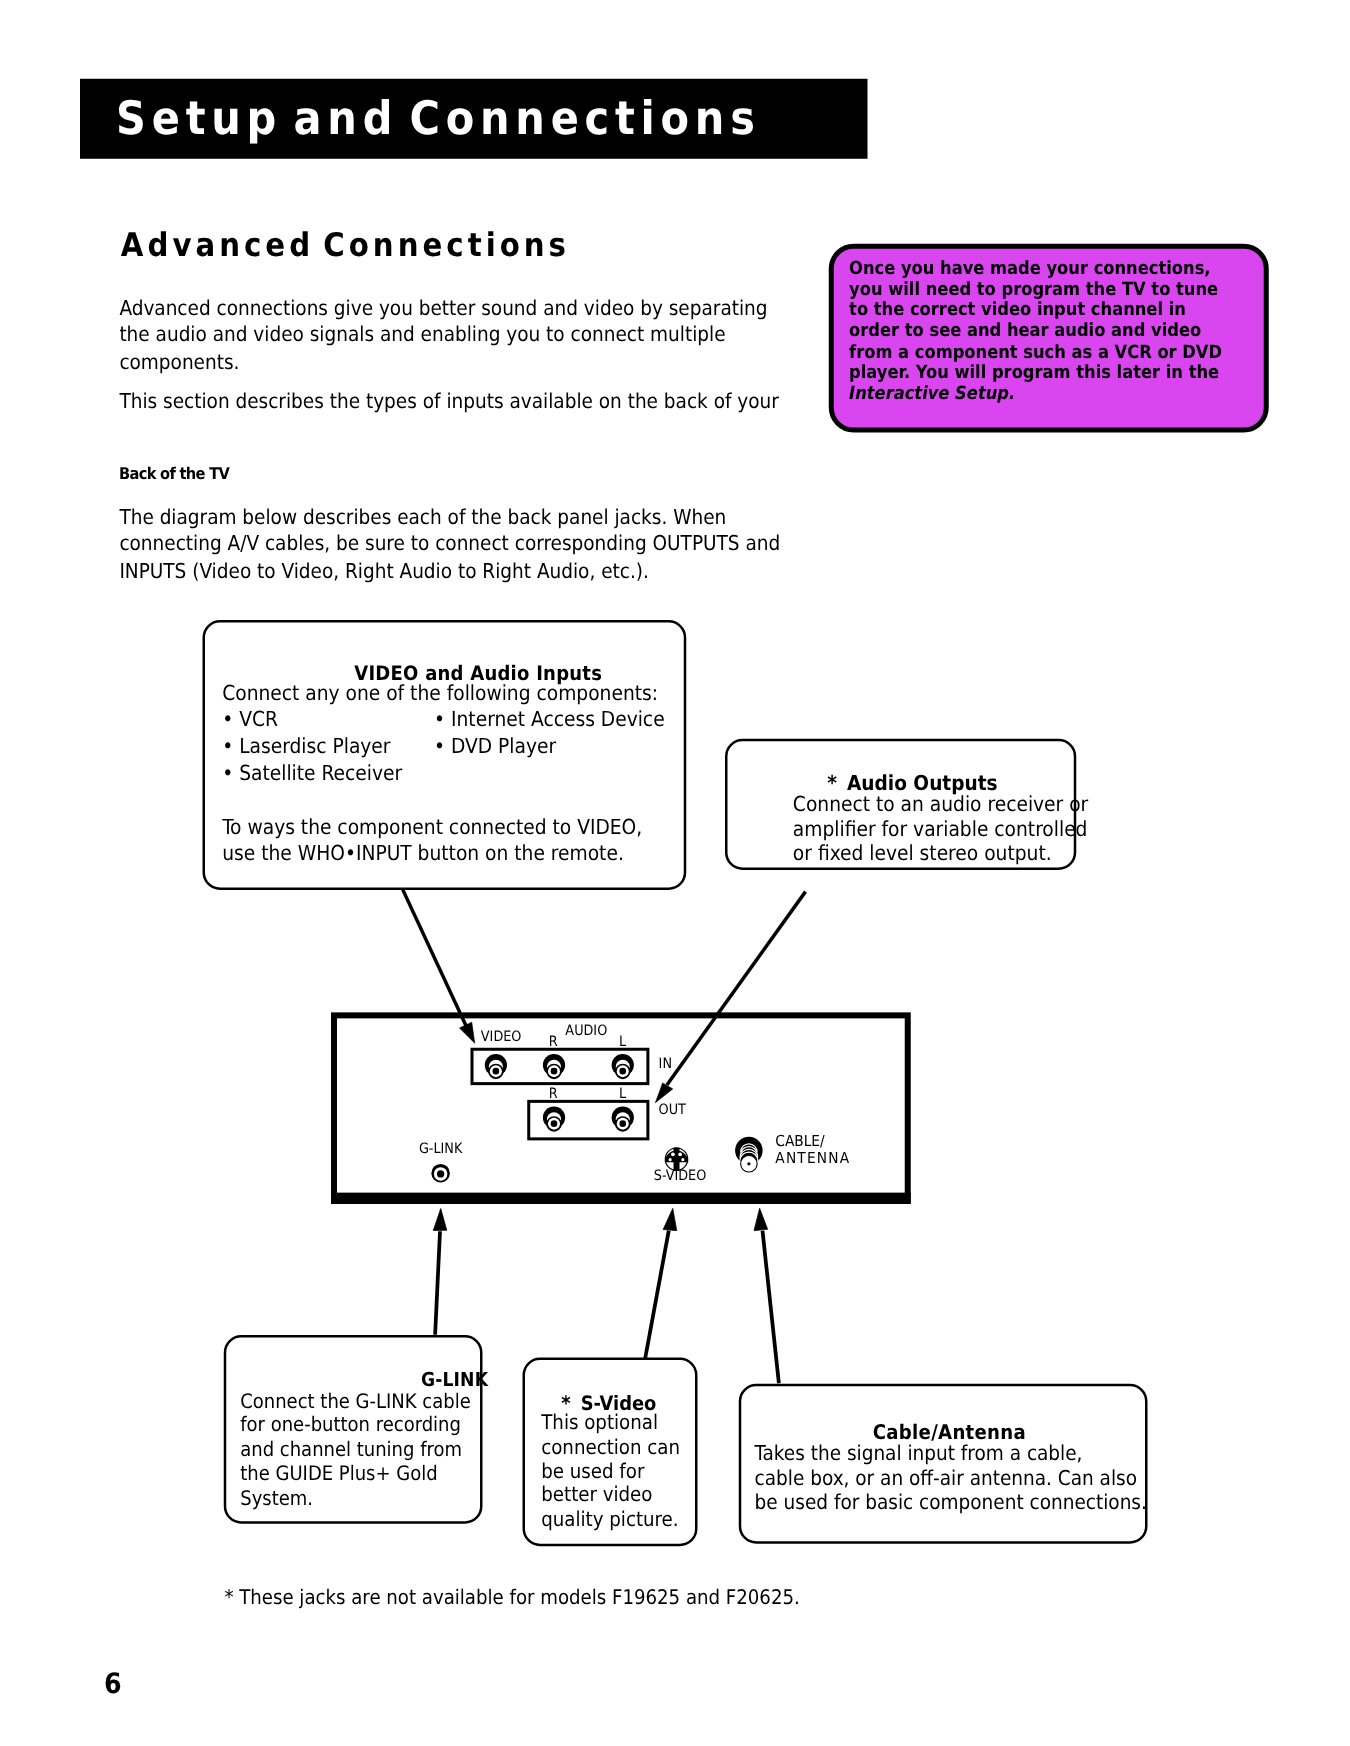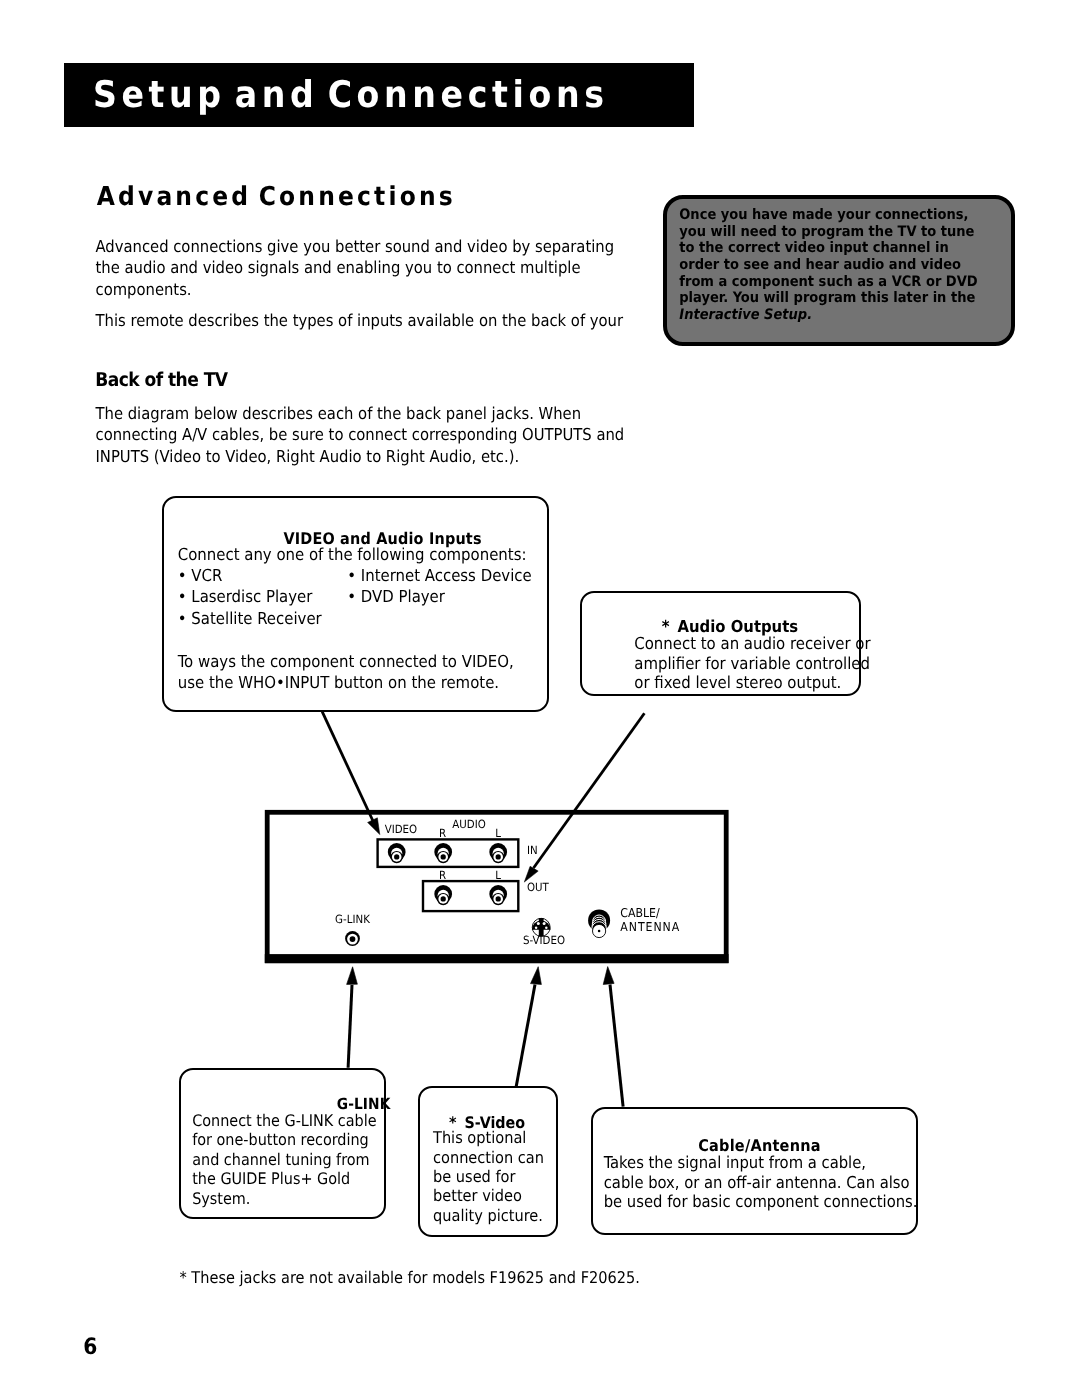--- a/index.html
+++ b/index.html
@@ -9,33 +9,33 @@
 
   
   .banner{position:absolute;left:63.6px;top:62.7px;width:630px;height:63.9px;background:#000;}
   .banner-text{position:absolute;left:29.3px;top:13.9px;
       color:#fff;font-weight:bold;font-size:36.9px;letter-spacing:4.62px;line-height:36px;word-spacing:-7px;
       white-space:pre;}
 
   
   .h-adv{position:absolute;left:96.7px;top:186px;margin:0;font-size:26px;font-weight:bold;
       letter-spacing:3.2px;word-spacing:-4px;white-space:pre;line-height:22px;}
-  .h-back{position:absolute;left:95.2px;top:369.9px;margin:0;font-size:19px;font-weight:bold;
+  .h-back{position:absolute;left:95.2px;top:369.9px;margin:0;font-size:13px;font-weight:bold;
       letter-spacing:-0.54px;line-height:20px;white-space:pre;}
 
   
   .body{font-size:16.45px;line-height:21.3px;margin:0;white-space:pre;}
   .ln{white-space:pre;}
   .p1{position:absolute;left:95.5px;top:236px;}
   .p2{position:absolute;left:95.5px;top:309.7px;}
   .p3{position:absolute;left:95.5px;top:403px;}
 
   
   .callout{position:absolute;left:662.9px;top:195.3px;width:352.5px;height:150.8px;
-      border:4.2px solid #000;border-radius:20px;box-sizing:border-box;z-index:4;background:#737373;}
+      border:4.2px solid #000;border-radius:20px;box-sizing:border-box;z-index:4;background:#d946ef;}
   .callout-text{position:absolute;left:12.4px;top:7.9px;margin:0;
       font-size:14.5px;font-weight:bold;line-height:16.6px;white-space:pre;}
   .callout-text i{font-style:italic;display:block;}
 
   
   .rbox{position:absolute;border:2.0px solid #000;border-radius:14px;box-sizing:border-box;background:#fff;z-index:4;}
   .box-title{position:absolute;text-align:right;font-weight:bold;font-size:16px;
       letter-spacing:0.2px;white-space:pre;left:0;right:0;line-height:16px;margin-top:14px;}
   .box-body{position:absolute;font-size:16.6px;line-height:21.4px;white-space:pre;}
   .star{font-weight:bold;}
@@ -79,21 +79,21 @@
 </style>
 </head>
 <body>
 
 <div class="banner">
   <span class="banner-text">Setup and Connections</span>
 </div>
 
 <h2 class="h-adv">Advanced Connections</h2>
 <div class="body p1"><div class="ln">Advanced connections give you better sound and video by separating</div><div class="ln">the audio and video signals and enabling you to connect multiple</div><div class="ln">components.</div></div>
-<div class="body p2"><div class="ln">This remote describes the types of inputs available on the back of your</div></div>
+<div class="body p2"><div class="ln">This section describes the types of inputs available on the back of your</div></div>
 
 <div class="callout">
   <div class="callout-text"><div class="ln">Once you have made your connections,</div><div class="ln">you will need to program the TV to tune</div><div class="ln">to the correct video input channel in</div><div class="ln">order to see and hear audio and video</div><div class="ln">from a component such as a VCR or DVD</div><div class="ln">player. You will program this later in the</div><i class="ln">Interactive Setup.</i></div>
 </div>
 
 <h3 class="h-back">Back of the TV</h3>
 <div class="body p3"><div class="ln">The diagram below describes each of the back panel jacks. When</div><div class="ln">connecting A/V cables, be sure to connect corresponding OUTPUTS and</div><div class="ln">INPUTS (Video to Video, Right Audio to Right Audio, etc.).</div></div>
 
 <div class="rbox box-video">
   <div class="box-title">VIDEO and Audio Inputs</div>

